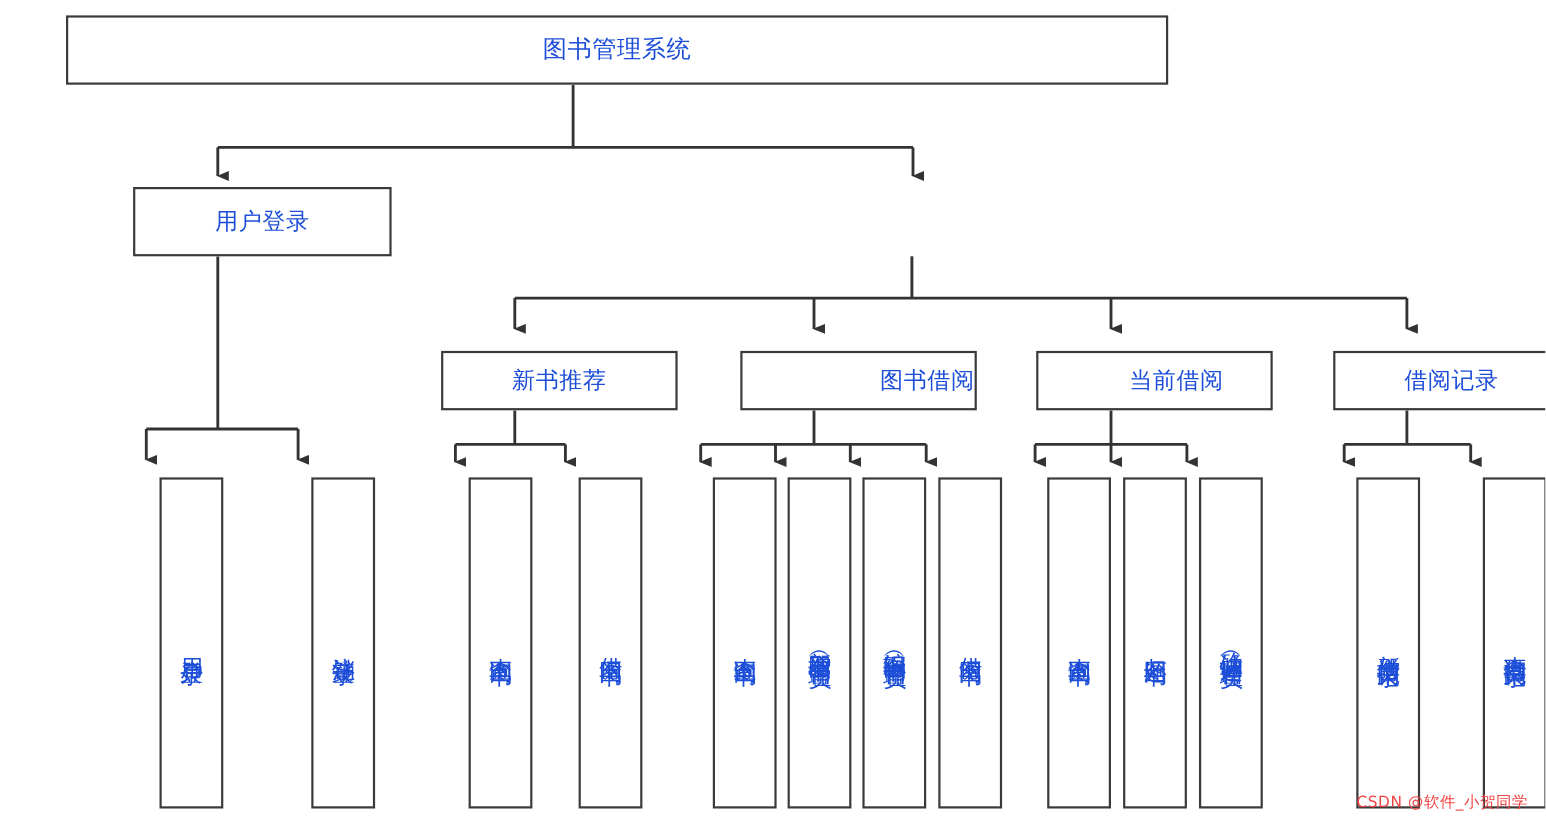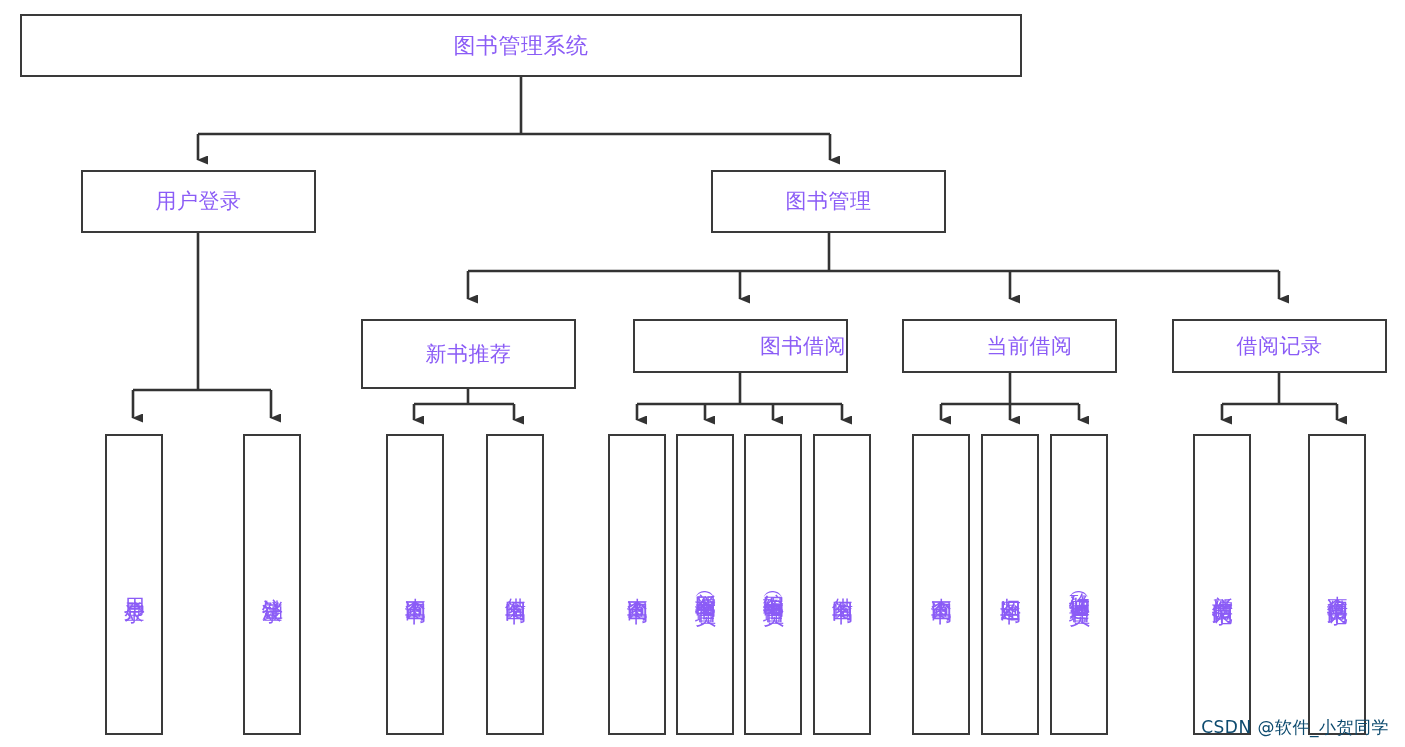--- a/index.html
+++ b/index.html
@@ -27,22 +27,23 @@
     pointer-events: none;
   }
   .node {
     position: absolute;
     box-sizing: border-box;
     background: #ffffff;
     border: 2px solid #3a3a3a;
     display: flex;
     align-items: center;
     justify-content: center;
-    color: #8b5cf6;
+    color: #1d4ed8;
     z-index: 2;
+    margin-left: 40px;
   }
   .node-label {
     display: block;
     text-align: center;
     line-height: 1.08;
     letter-spacing: 0.5px;
   }
   
   .node.horiz .node-label {
     writing-mode: horizontal-tb;
@@ -62,22 +63,22 @@
     text-orientation: upright;
     font-size: 21px;
     line-height: 1.18;
     letter-spacing: 2px;
     max-height: 100%;
   }
   .watermark {
     position: absolute;
     right: 16px;
     bottom: 8px;
-    font-size: 17px;
-    color: #0c4a6e;
+    font-size: 14px;
+    color: #ef4444;
     white-space: nowrap;
     z-index: 5;
     letter-spacing: 0.5px;
   }
 </style>
 </head>
 <body>
 
 <div id="diagram-root">
 
@@ -146,25 +147,22 @@
     </g>
   </svg>
 
   <div class="node horiz root" style="left:20px; top:14px; width:1002px; height:63px;">
     <span class="node-label">图书管理系统</span>
   </div>
 
   <div class="node horiz" style="left:81px; top:170px; width:235px; height:63px;">
     <span class="node-label">用户登录</span>
   </div>
-  <div class="node horiz" style="left:711px; top:170px; width:235px; height:63px;">
-    <span class="node-label">图书管理</span>
-  </div>
-
-  <div class="node horiz" style="left:361px; top:319px; width:215px; height:70px;">
+
+  <div class="node horiz" style="left:361px; top:319px; width:215px; height:54px;">
     <span class="node-label">新书推荐</span>
   </div>
   <div class="node horiz" style="left:633px; top:319px; width:215px; height:54px;justify-content:flex-end;">
     <span class="node-label">图书借阅</span>
   </div>
   <div class="node horiz" style="left:902px; top:319px; width:215px; height:54px;padding-left:40px;">
     <span class="node-label">当前借阅</span>
   </div>
   <div class="node horiz" style="left:1172px; top:319px; width:215px; height:54px;">
     <span class="node-label">借阅记录</span>

